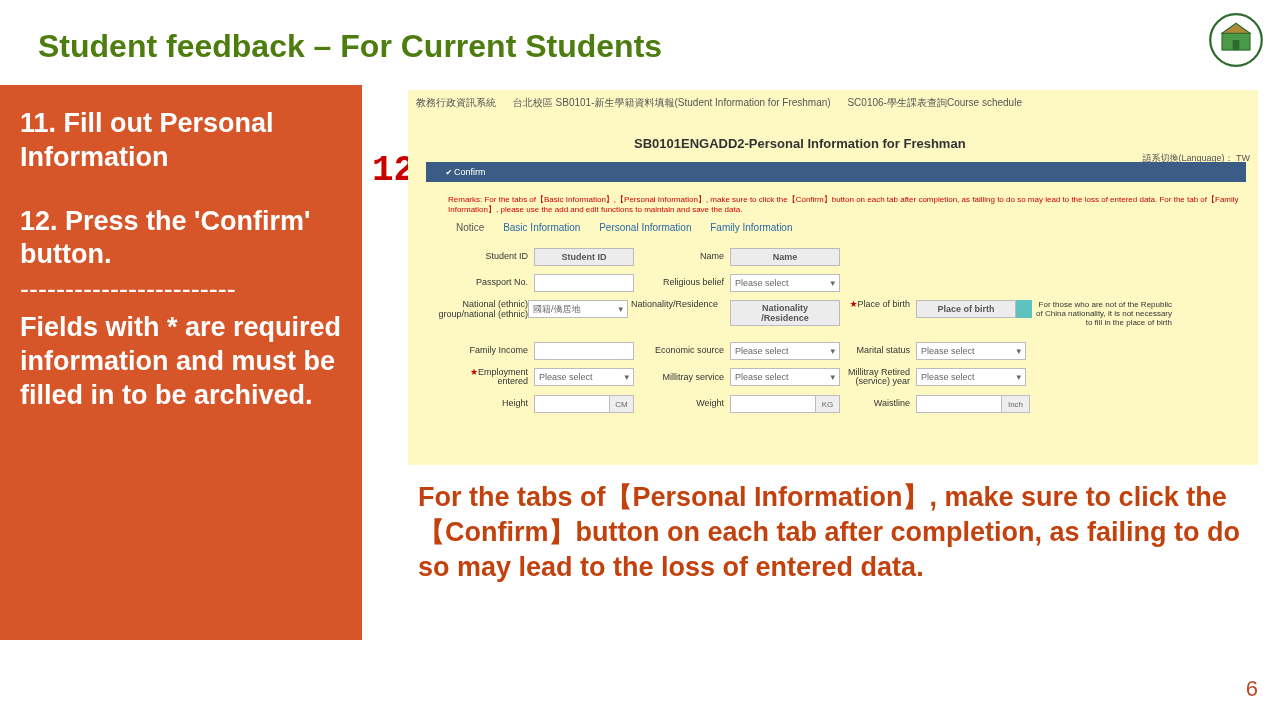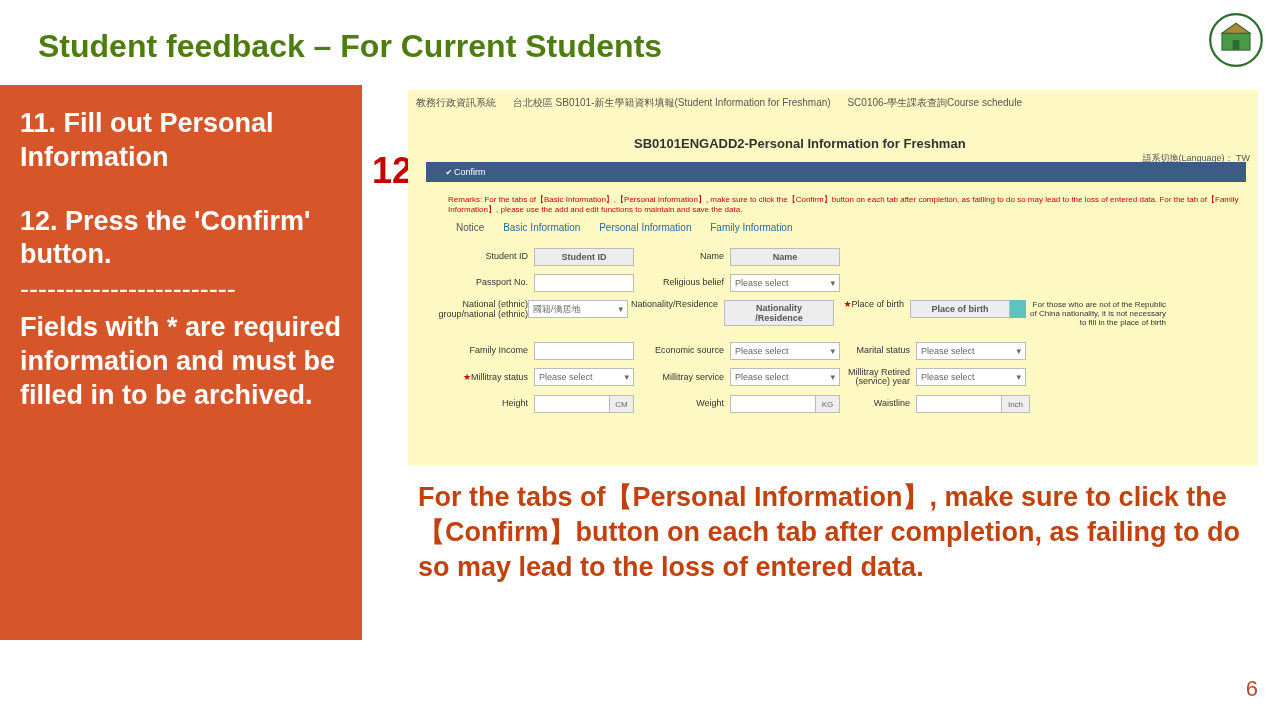--- a/index.html
+++ b/index.html
@@ -41,21 +41,21 @@
   .help-text { font-size: 8px; color: #333; line-height: 1.15; width: 140px; text-align: right; }
   .teal { background: #5ec3c0; border-color: #5ec3c0; width: 16px; }
   
   .confirm-big { position: absolute; left: 516px; top: 108px; width: 106px; height: 40px; background: #3b5d85; color: #fff; font-size: 16px; text-align: center; line-height: 40px; border-radius: 3px; }
   .confirm-big::before { content: "✔"; margin-right: 4px; }
   .redbox { position: absolute; border: 3px solid #c80000; }
   .rb-big { left: 510px; top: 100px; width: 120px; height: 56px; }
   .rb-small { left: 432px; top: 157px; width: 70px; height: 28px; }
   .rb-tab { left: 563px; top: 316px; width: 90px; height: 20px; }
   .arrow-svg { position: absolute; left: 456px; top: 126px; width: 70px; height: 46px; }
-  .num12 { position: absolute; left: 372px; top: 150px; font-size: 36px; font-weight: 900; color: #c80000; font-family: Liberation Sans, sans-serif; }
+  .num12 { position: absolute; left: 372px; top: 150px; font-size: 36px; font-weight: 900; color: #c80000; font-family: Liberation Mono, monospace; }
   .num11 { position: absolute; left: 458px; top: 245px; font-size: 36px; font-weight: 900; color: #c80000; font-family: "Arial Black", Arial, sans-serif; }
   
   .blue-note { position: absolute; left: 418px; top: 480px; width: 825px; font-size: 27px; font-weight: 700; color: #c2410c; line-height: 1.3; }
 </style>
 </head>
 <body>
 
 <div class="slide">
 
   <div class="title">Student feedback – For Current Students</div>
@@ -121,41 +121,41 @@
           <div class="lbl" style="width:90px">Passport No.</div>
           <div class="inp" style="width:100px;margin-left:6px"></div>
           <div class="lbl" style="width:90px">Religious belief</div>
           <div class="inp sel" style="width:110px;margin-left:6px">Please select</div>
         </div>
 
         <div class="row" style="align-items:flex-start">
           <div class="lbl" style="width:90px">National (ethnic) group/national (ethnic)</div>
           <div class="inp sel" style="width:100px;">國籍/僑居地</div>
           <div class="lbl" style="width:90px">Nationality/Residence</div>
-          <div class="inp gray" style="width:110px;margin-left:6px;flex-direction:column;height:auto;padding:2px 4px;justify-content:center;align-items:center">
+          <div class="inp gray" style="width:110px;margin-left:12px;flex-direction:column;height:auto;padding:2px 4px;justify-content:center;align-items:center">
             <div style="font-size:9px">Nationality</div>
             <div style="font-size:9px">/Residence</div>
           </div>
           <div class="lbl" style="width:70px"><span class="star">★</span><span>Place of birth</span></div>
           <div class="inp gray" style="width:100px;margin-left:6px;justify-content:center">Place of birth</div>
           <div class="inp teal"></div>
           <div class="help-text" style="">For those who are not of the Republic of China nationality, it is not necessary to fill in the place of birth</div>
         </div>
 
         <div class="row" style="margin-top:14px">
           <div class="lbl" style="width:90px">Family Income</div>
           <div class="inp" style="width:100px;margin-left:6px"></div>
           <div class="lbl" style="width:90px">Economic source</div>
           <div class="inp sel" style="width:110px;margin-left:6px">Please select</div>
           <div class="lbl" style="width:70px">Marital status</div>
           <div class="inp sel" style="width:110px;margin-left:6px">Please select</div>
         </div>
 
         <div class="row">
-          <div class="lbl" style="width:90px"><span class="star">★</span><span>Millitray status</span></div>
+          <div class="lbl" style="width:90px"><span class="star">★</span><span>Employment entered</span></div>
           <div class="inp sel" style="width:100px;margin-left:6px">Please select</div>
           <div class="lbl" style="width:90px">Millitray service</div>
           <div class="inp sel" style="width:110px;margin-left:6px">Please select</div>
           <div class="lbl" style="width:70px">Millitray Retired (service) year</div>
           <div class="inp sel" style="width:110px;margin-left:6px">Please select</div>
         </div>
 
         <div class="row">
           <div class="lbl" style="width:90px">Height</div>
           <div class="inp" style="width:76px;margin-left:6px"></div>

